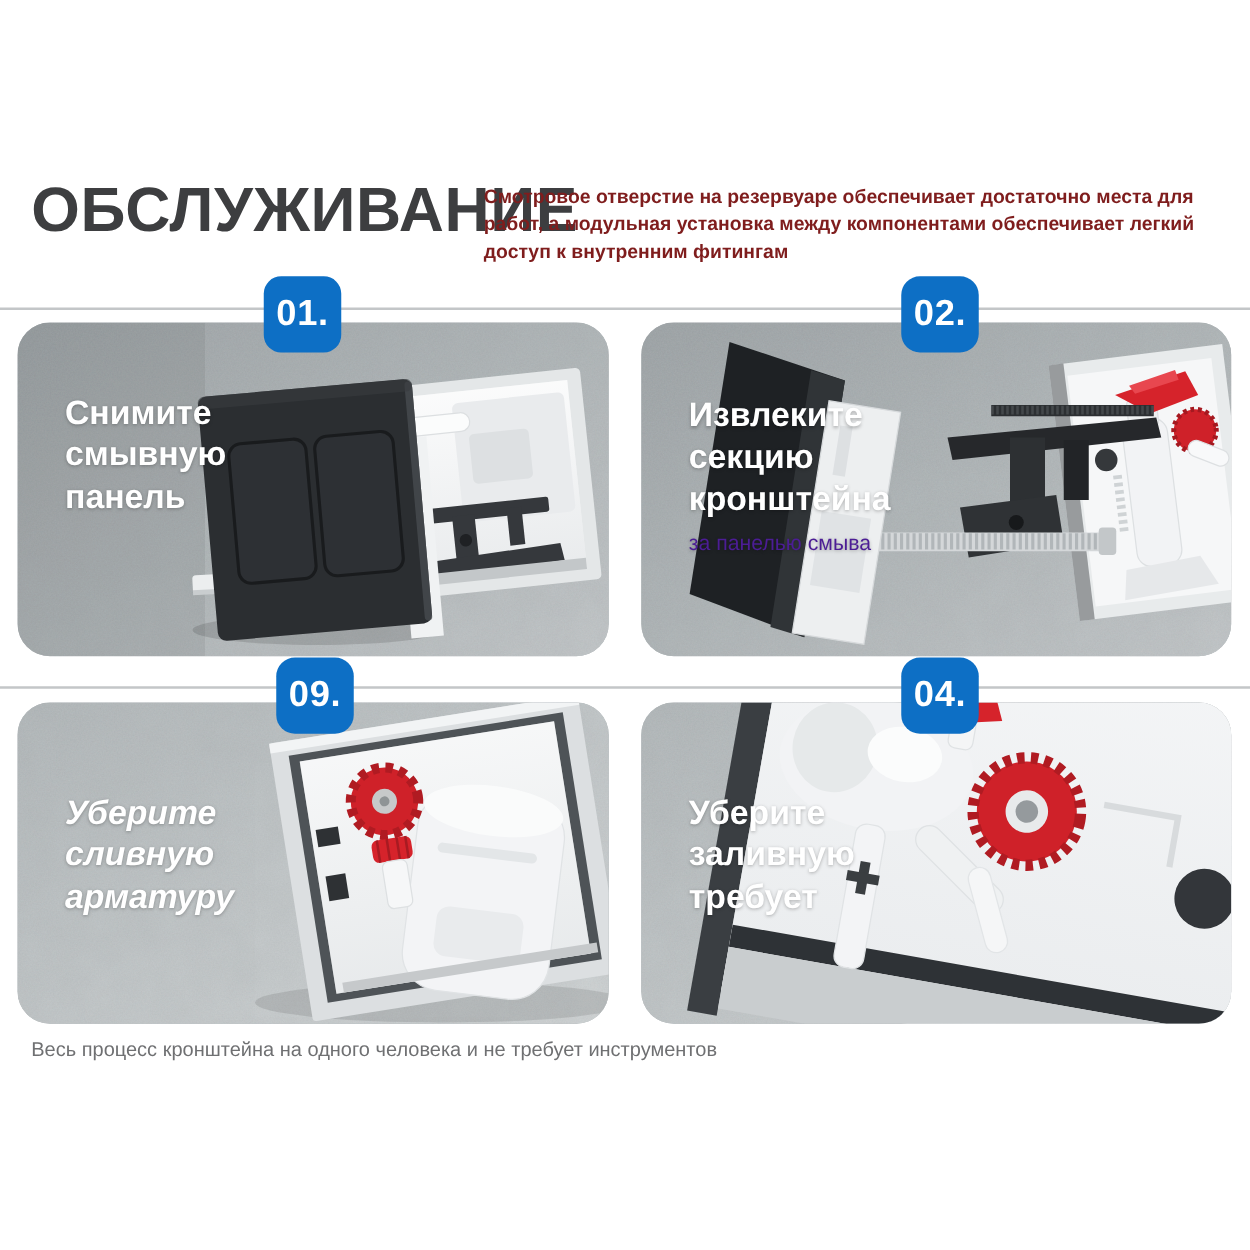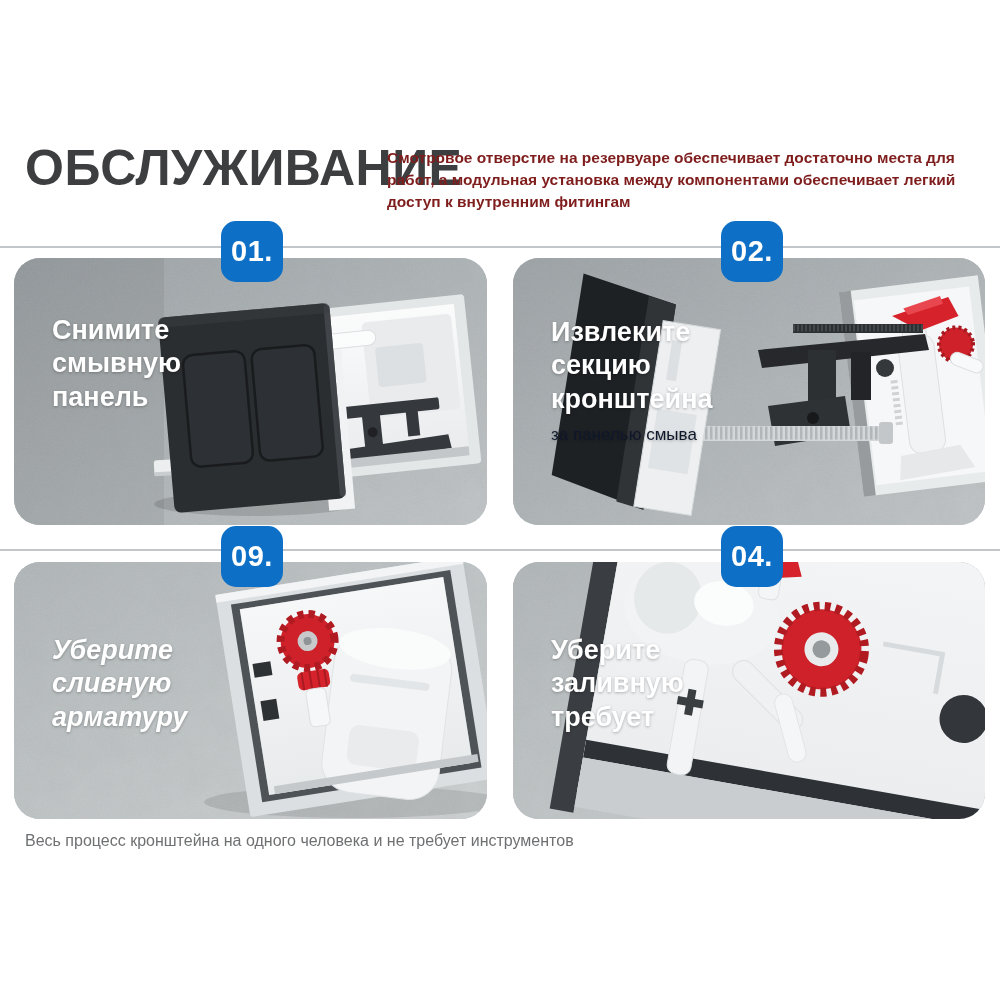--- a/index.html
+++ b/index.html
@@ -16,39 +16,39 @@
     font-size:15.5px;line-height:1.42;color:#7f1d1d;font-weight:bold;
   }
   .divider{position:absolute;left:0;width:1000px;height:2px;background:#c3c6c8;}
   .divider-1{top:246px;}
   .divider-2{top:549px;}
   .badge{
     position:absolute;width:62px;height:61px;border-radius:15px;background:#0d6fc5;
     color:#ffffff;font-size:29px;font-weight:700;letter-spacing:.5px;
     display:flex;align-items:center;justify-content:center;z-index:6;
   }
-  .badge-1{left:221px;top:221px;}
+  .badge-1{left:211px;top:221px;border-radius:14px;}
   .badge-2{left:721px;top:221px;}
   .badge-3{left:221px;top:526px;}
   .badge-4{left:721px;top:526px;}
   .card{position:absolute;border-radius:26px;overflow:hidden;background:#aab0b3;}
   .card-1{left:14px;top:258px;width:473px;height:267px;}
   .card-2{left:513px;top:258px;width:472px;height:267px;}
   .card-3{left:14px;top:562px;width:473px;height:257px;font-style:italic;}
   .card-4{left:513px;top:562px;width:472px;height:257px;}
   .scene{position:absolute;left:0;top:0;width:100%;height:100%;display:block;}
   .card-text{
     position:absolute;left:38px;z-index:3;color:#ffffff;
     text-shadow:0 1px 3px rgba(0,0,0,.28);
   }
   .card-1 .card-text{top:56px;}
   .card-2 .card-text{top:58px;}
   .card-3 .card-text,.card-4 .card-text{top:72px;}
   .card-title{font-size:27px;font-weight:700;line-height:1.24;max-width:190px;}
-  .card-sub{margin-top:9px;font-size:17px;font-weight:400;color:#0f172a;max-width:210px;}
+  .card-sub{margin-top:9px;font-size:17px;font-weight:400;color:#4c1d95;max-width:210px;}
   .footer-note{
     position:absolute;left:25px;top:832px;margin:0;
     font-size:16px;color:#6f7072;
   }
 </style>
 </head>
 <body>
 
 <div class="canvas">
 

